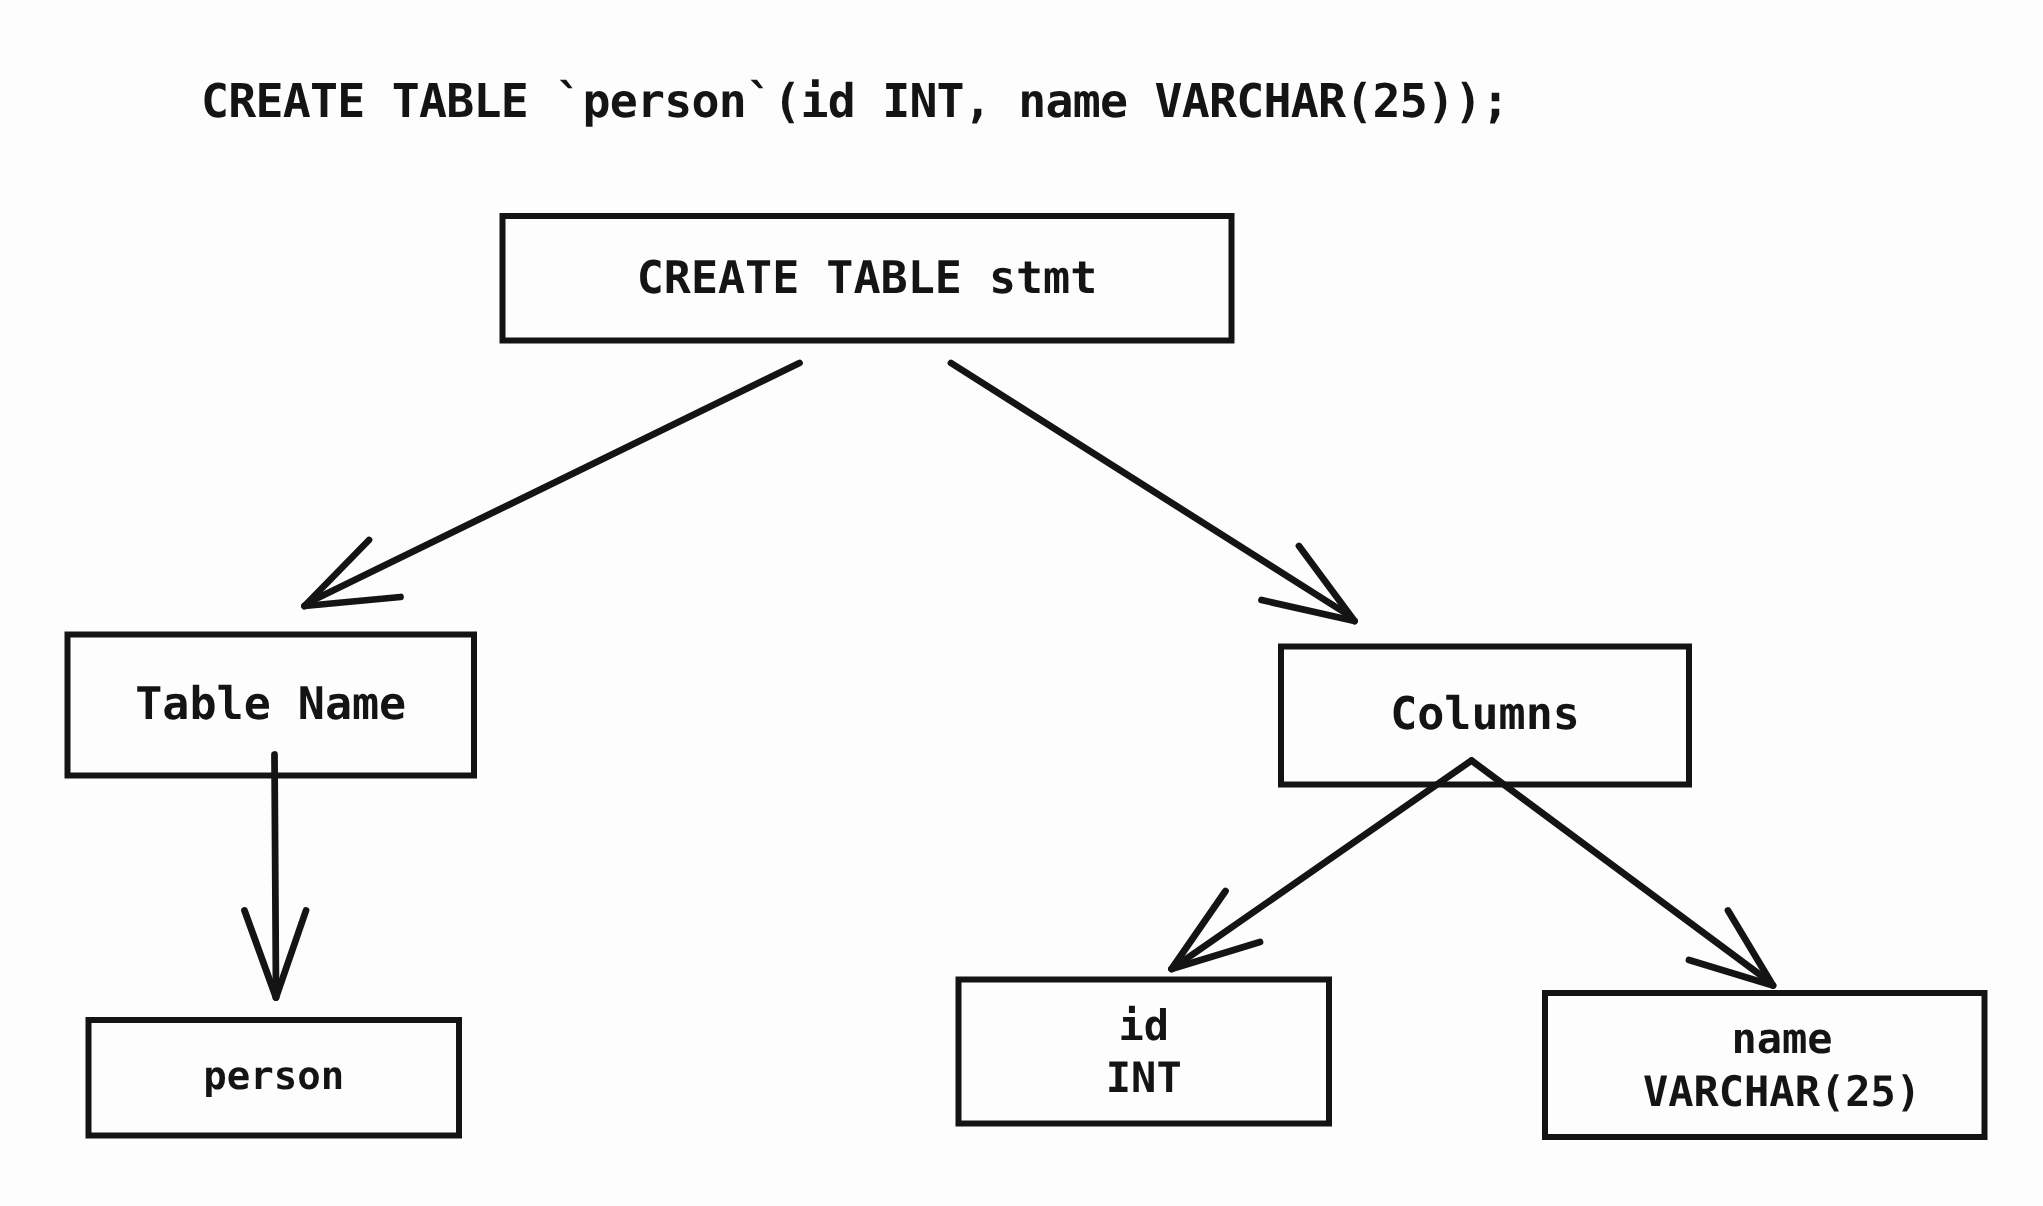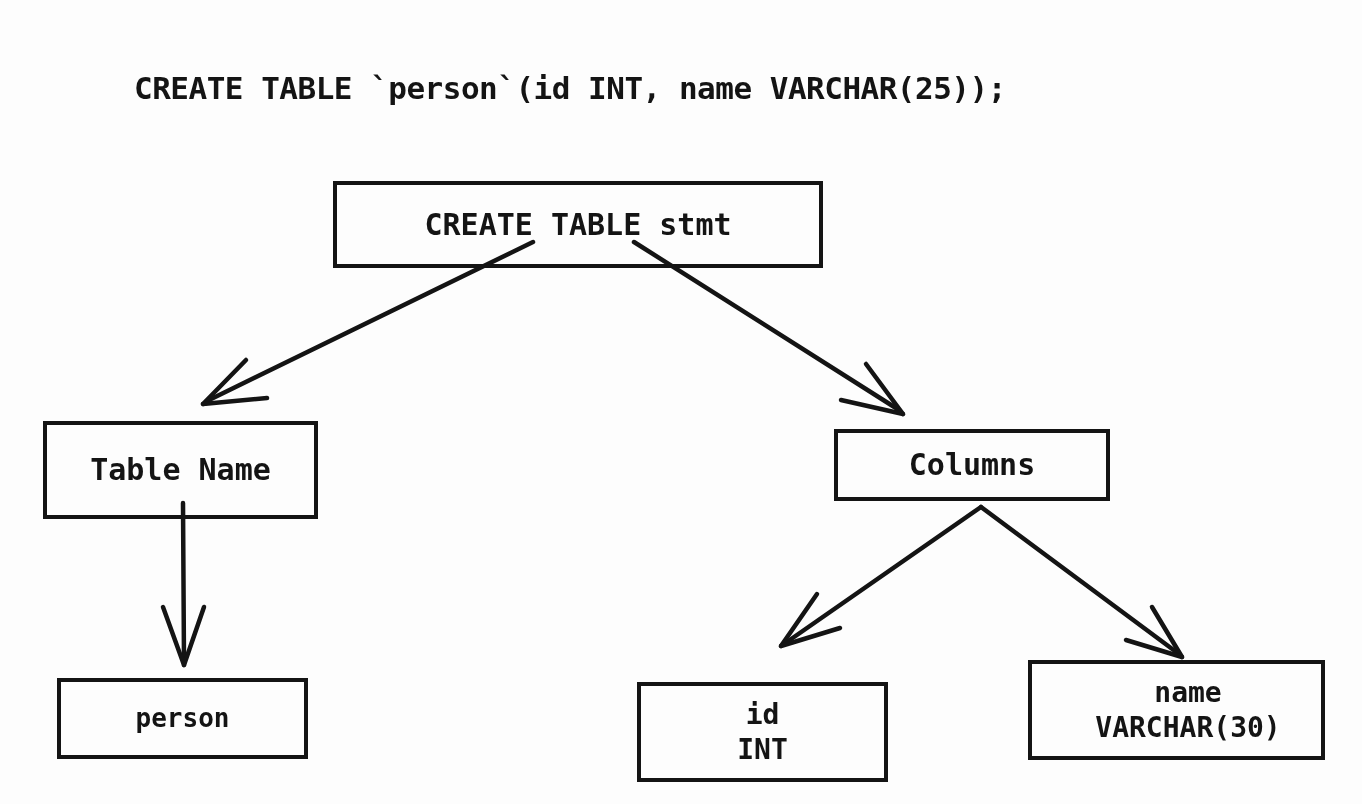--- a/index.html
+++ b/index.html
@@ -21,40 +21,39 @@
   }
   .sql-line {
     position: absolute;
     left: 134px;
     top: 50px;
     font-size: 31px;
     font-weight: 700;
     letter-spacing: -0.5px;
     white-space: pre;
     color: var(--ink);
-    margin-top: 20px;
   }
   .node {
     position: absolute;
     border: 4px solid var(--ink);
     background: transparent;
     display: flex;
     flex-direction: column;
     align-items: center;
     justify-content: center;
     font-weight: 700;
     color: var(--ink);
     text-align: center;
     line-height: 1.25;
   }
-  .node-root        { left: 333px; top: 142px; width: 490px; height: 87px;  font-size: 30px; margin-top: 39px; }
+  .node-root        { left: 333px; top: 142px; width: 490px; height: 87px;  font-size: 30px; }
   .node-table-name  { left: 43px;  top: 421px; width: 275px; height: 98px;  font-size: 30px; }
-  .node-columns     { left: 834px; top: 429px; width: 276px; height: 72px;  font-size: 30px; }
+  .node-columns     { left: 852px; top: 429px; width: 276px; height: 96px;  font-size: 30px; }
   .node-person      { left: 57px;  top: 678px; width: 251px; height: 81px;  font-size: 26px; }
-  .node-id          { left: 637px; top: 682px; width: 251px; height: 100px; font-size: 28px; }
+  .node-id          { left: 637px; top: 651px; width: 251px; height: 100px; font-size: 28px; }
   .node-name        { left: 1028px;top: 660px; width: 297px; height: 100px; font-size: 28px; padding-left: 23px; }
   .edges {
     position: absolute;
     left: 0; top: 0;
     width: 1362px;
     height: 804px;
     pointer-events: none;
   }
   .edges line {
     stroke: var(--ink);
@@ -118,16 +117,16 @@
     <div>person</div>
   </div>
 
   <div class="node node-id">
     <div>id</div>
     <div>INT</div>
   </div>
 
   <div class="node node-name">
     <div>name</div>
-    <div>VARCHAR(30)</div>
+    <div>VARCHAR(25)</div>
   </div>
 
 </div>
 
 </body></html>

